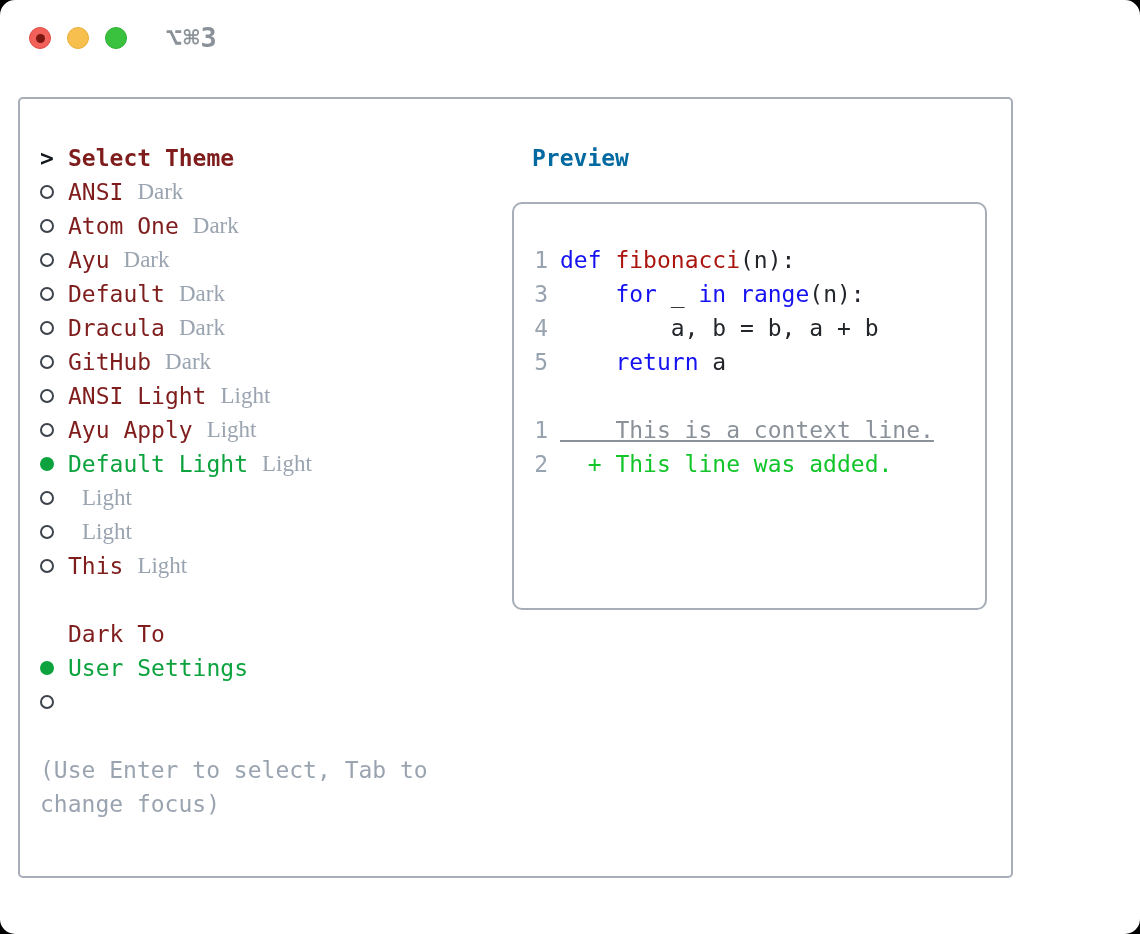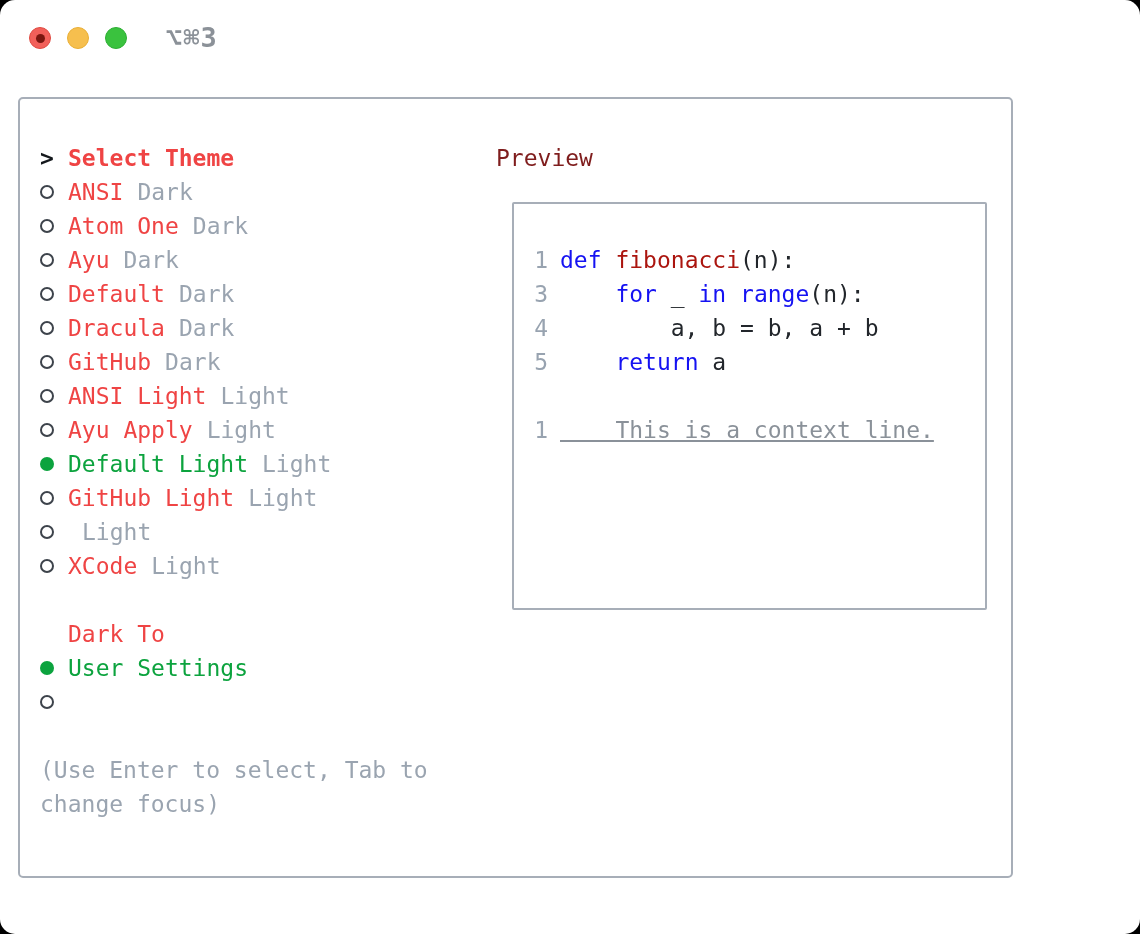--- a/index.html
+++ b/index.html
@@ -32,37 +32,37 @@
   }
   .row { display: flex; align-items: center; height: 34px; white-space: pre; }
   .marker { width: 28px; flex: none; display: flex; align-items: center; }
   .dot {
     width: 14px; height: 14px; border: 2px solid #3d434b; border-radius: 50%;
     box-sizing: border-box;
   }
   .dot-selected { width: 14px; height: 14px; border-radius: 50%; background: var(--accent); }
   .prompt { font-weight: bold; color: #14181c; }
   .hdr { font-weight: bold; color: #0e1216; }
-  .iname { white-space: pre; color: #ef4444; }
+  .iname { white-space: pre; color: #7f1d1d; }
   .iname.sel { color: var(--accent); }
-  .ivariant { white-space: pre; color: var(--muted); margin-left: 14px; }
+  .ivariant { white-space: pre; color: var(--muted); margin-left: 14px; font-family: Liberation Serif, serif; }
   #left-col { position: absolute; left: 20px; top: 42px; }
   #apply-block { position: absolute; left: 20px; top: 518px; }
   #hint {
     position: absolute; left: 20px; top: 654px; width: 450px;
     color: var(--muted);
   }
   
   #preview-heading {
-    position: absolute; left: 476px; top: 42px; height: 34px;
-    font-weight: normal; color: #7f1d1d;
+    position: absolute; left: 512px; top: 42px; height: 34px;
+    font-weight: bold; color: #0369a1;
   }
   #preview-box {
     position: absolute; left: 492px; top: 103px; width: 475px; height: 408px;
-    border: 2px solid #a7aeb8; border-radius: 2px; box-sizing: border-box;
+    border: 2px solid #a7aeb8; border-radius: 10px; box-sizing: border-box;
     padding-top: 39px; overflow: hidden;
   }
   .pline { height: 34px; white-space: pre; }
   .lnum { display: inline-block; width: 34px; text-align: right; color: var(--lnum); }
   .lcode { margin-left: 12px; }
 </style>
 </head>
 <body>
 
 <div id="window" style="--accent: #0ca33e; --muted: #9aa4b0; --lnum: #98a3b0;">
@@ -86,23 +86,23 @@
       <div id="theme-items">
           <div class="row"><span class="marker"><span class="dot"></span></span><span class="iname">ANSI</span><span class="ivariant">Dark</span></div>
           <div class="row"><span class="marker"><span class="dot"></span></span><span class="iname">Atom One</span><span class="ivariant">Dark</span></div>
           <div class="row"><span class="marker"><span class="dot"></span></span><span class="iname">Ayu</span><span class="ivariant">Dark</span></div>
           <div class="row"><span class="marker"><span class="dot"></span></span><span class="iname">Default</span><span class="ivariant">Dark</span></div>
           <div class="row"><span class="marker"><span class="dot"></span></span><span class="iname">Dracula</span><span class="ivariant">Dark</span></div>
           <div class="row"><span class="marker"><span class="dot"></span></span><span class="iname">GitHub</span><span class="ivariant">Dark</span></div>
           <div class="row"><span class="marker"><span class="dot"></span></span><span class="iname">ANSI Light</span><span class="ivariant">Light</span></div>
           <div class="row"><span class="marker"><span class="dot"></span></span><span class="iname">Ayu Apply</span><span class="ivariant">Light</span></div>
           <div class="row"><span class="marker"><span class="dot-selected"></span></span><span class="iname sel">Default Light</span><span class="ivariant">Light</span></div>
-          <div class="row"><span class="marker"><span class="dot"></span></span><span class="iname">GitHub Light</span><span class="ivariant">Light</span></div>
           <div class="row"><span class="marker"><span class="dot"></span></span><span class="ivariant">Light</span></div>
-          <div class="row"><span class="marker"><span class="dot"></span></span><span class="iname">XCode</span><span class="ivariant">Light</span></div>
+          <div class="row"><span class="marker"><span class="dot"></span></span><span class="ivariant">Light</span></div>
+          <div class="row"><span class="marker"><span class="dot"></span></span><span class="iname">This</span><span class="ivariant">Light</span></div>
         </div>
     </div>
 
     <div id="apply-block">
       <div class="row">
         <span class="marker"></span>
         <span class="iname">Dark To</span>
       </div>
       <div id="apply-items">
           <div class="row"><span class="marker"><span class="dot-selected"></span></span><span class="iname sel">User Settings</span></div>
@@ -113,16 +113,17 @@
     <div id="hint">(Use Enter to select, Tab to change focus)</div>
 
     <div id="preview-heading">Preview</div>
     <div id="preview-box">
         <div class="pline"><span class="lnum">1</span><span class="lcode"><span style="color: rgb(21, 18, 242);">def </span><span style="color: rgb(171, 21, 15);">fibonacci</span><span style="color: rgb(34, 38, 43);">(n):</span></span></div>
         <div class="pline"><span class="lnum">3</span><span class="lcode"><span style="color: rgb(34, 38, 43);">    </span><span style="color: rgb(21, 18, 242);">for</span><span style="color: rgb(34, 38, 43);"> _ </span><span style="color: rgb(21, 18, 242);">in</span><span style="color: rgb(34, 38, 43);"> </span><span style="color: rgb(21, 18, 242);">range</span><span style="color: rgb(34, 38, 43);">(n):</span></span></div>
         <div class="pline"><span class="lnum">4</span><span class="lcode"><span style="color: rgb(34, 38, 43); text-align: center;">        a, b = b, a + b</span></span></div>
         <div class="pline"><span class="lnum">5</span><span class="lcode"><span style="color: rgb(34, 38, 43);">    </span><span style="color: rgb(21, 18, 242);">return</span><span style="color: rgb(34, 38, 43);"> a</span></span></div>
         <div class="pline"><span class="lnum"></span><span class="lcode"></span></div>
         <div class="pline"><span class="lnum">1</span><span class="lcode"><span style="color: rgb(138, 145, 153); text-decoration: underline;">    This is a context line.</span></span></div>
+        <div class="pline"><span class="lnum">2</span><span class="lcode"><span style="color: rgb(18, 197, 42);">  + This line was added.</span></span></div>
       </div>
 
   </div>
 </div>
 
 </body></html>

